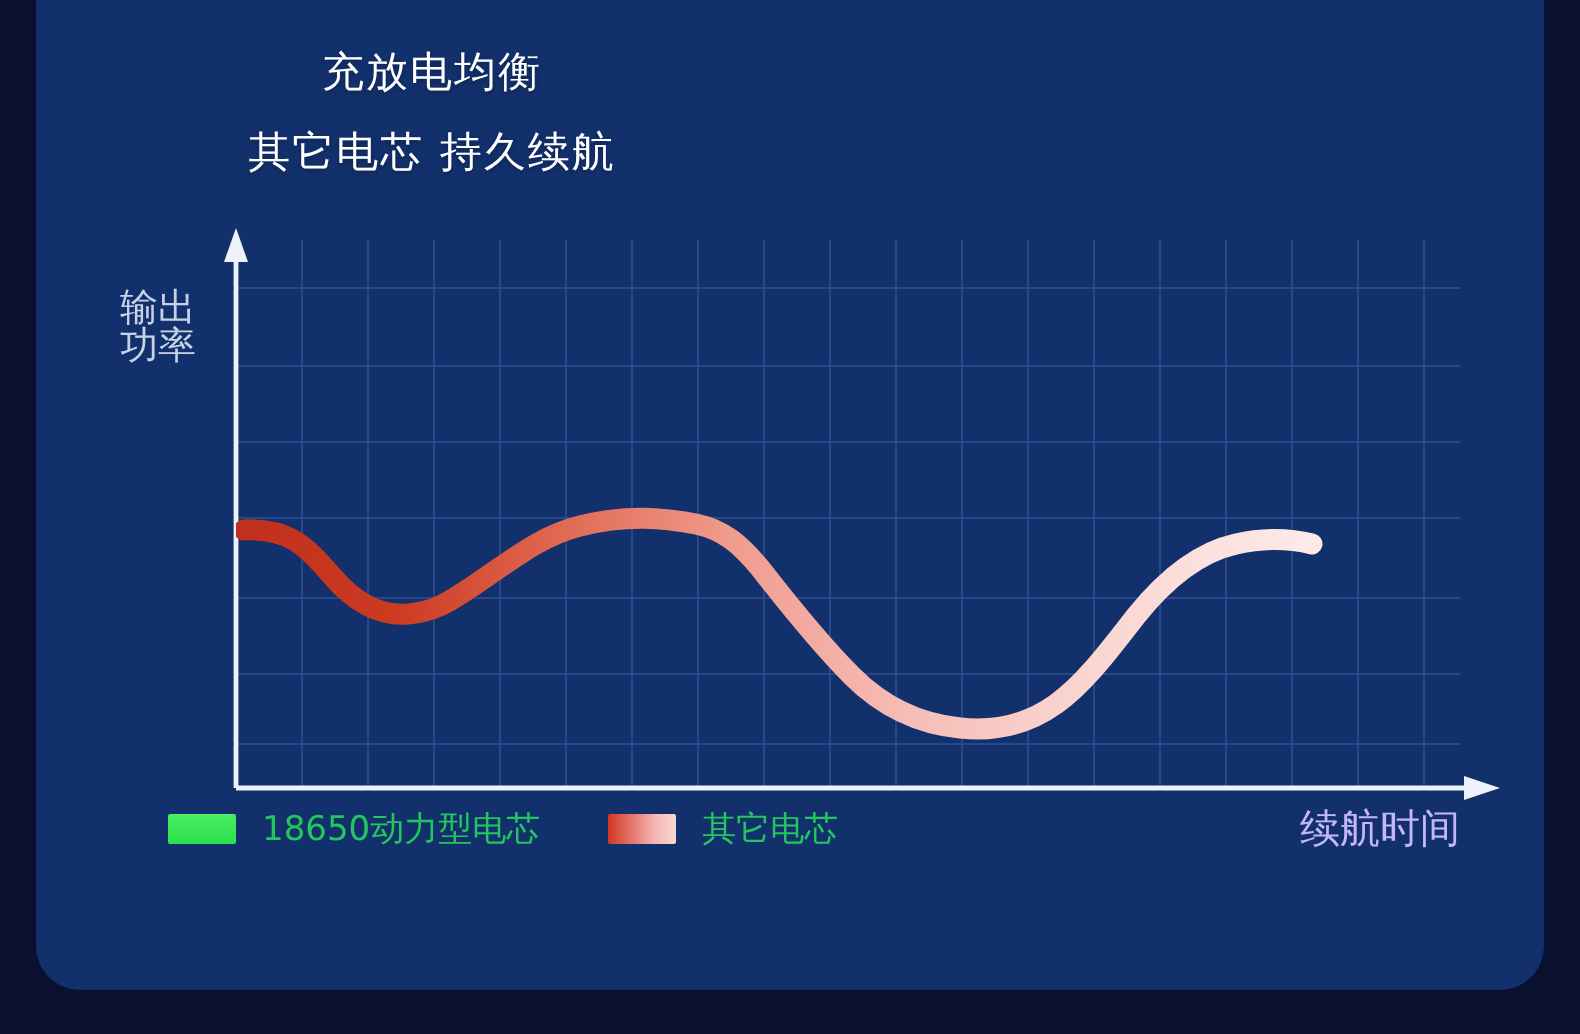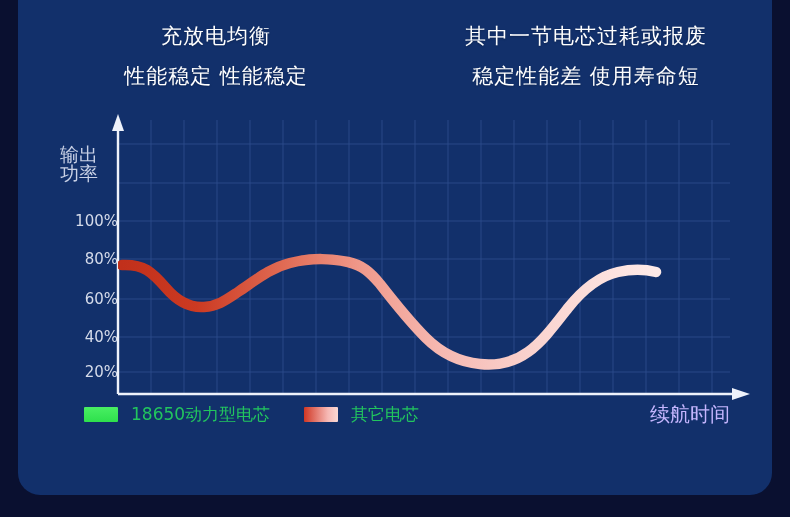--- a/index.html
+++ b/index.html
@@ -128,27 +128,23 @@
   }
 </style>
 </head>
 <body>
 
 <div id="root">
   <div id="panel">
 
     <div id="heading-left" class="heading-block">
       <span class="heading-line">充放电均衡</span>
-      <span class="heading-line">性能稳定 性能稳定</span>
+      <span class="heading-line">其它电芯 持久续航</span>
     </div>
 
-    <div id="heading-right" class="heading-block">
-      <span class="heading-line">其中一节电芯过耗或报废</span>
-      <span class="heading-line">稳定性能差 使用寿命短</span>
-    </div>
 
     <div id="chart">
 
       <svg width="754" height="495" viewBox="0 0 754 495" style="position:absolute;left:0;top:0;">
         <defs>
           <linearGradient id="redGrad" x1="0" y1="0" x2="1" y2="0">
             <stop offset="0%" stop-color="#c1301b"></stop>
             <stop offset="14%" stop-color="#cc3a22"></stop>
             <stop offset="30%" stop-color="#e06a53"></stop>
             <stop offset="45%" stop-color="#f09a8c"></stop>
@@ -223,27 +219,20 @@
                    C 566,288 582,276 600,272
                    C 618,268 630,270 638,272" fill="none" stroke="url(#redGrad)" stroke-width="10.5" stroke-linecap="round" stroke-linejoin="round"></path>
         </g>
       </svg>
 
       <div id="y-axis-title" class="axis-label">
         <div>输出</div>
         <div>功率</div>
       </div>
 
-      <div id="tick-wrap">
-        <div class="tick-label" style="top:214px;">100%</div>
-        <div class="tick-label" style="top:252px;">80%</div>
-        <div class="tick-label" style="top:292px;">60%</div>
-        <div class="tick-label" style="top:330px;">40%</div>
-        <div class="tick-label" style="top:365px;">20%</div>
-      </div>
 
       <div id="x-axis-title" class="axis-label">续航时间</div>
 
       <div id="legend">
         <div class="legend-item">
           <span class="legend-swatch green"></span>
           <span class="legend-text">18650动力型电芯</span>
         </div>
         <div class="legend-item">
           <span class="legend-swatch red"></span>

